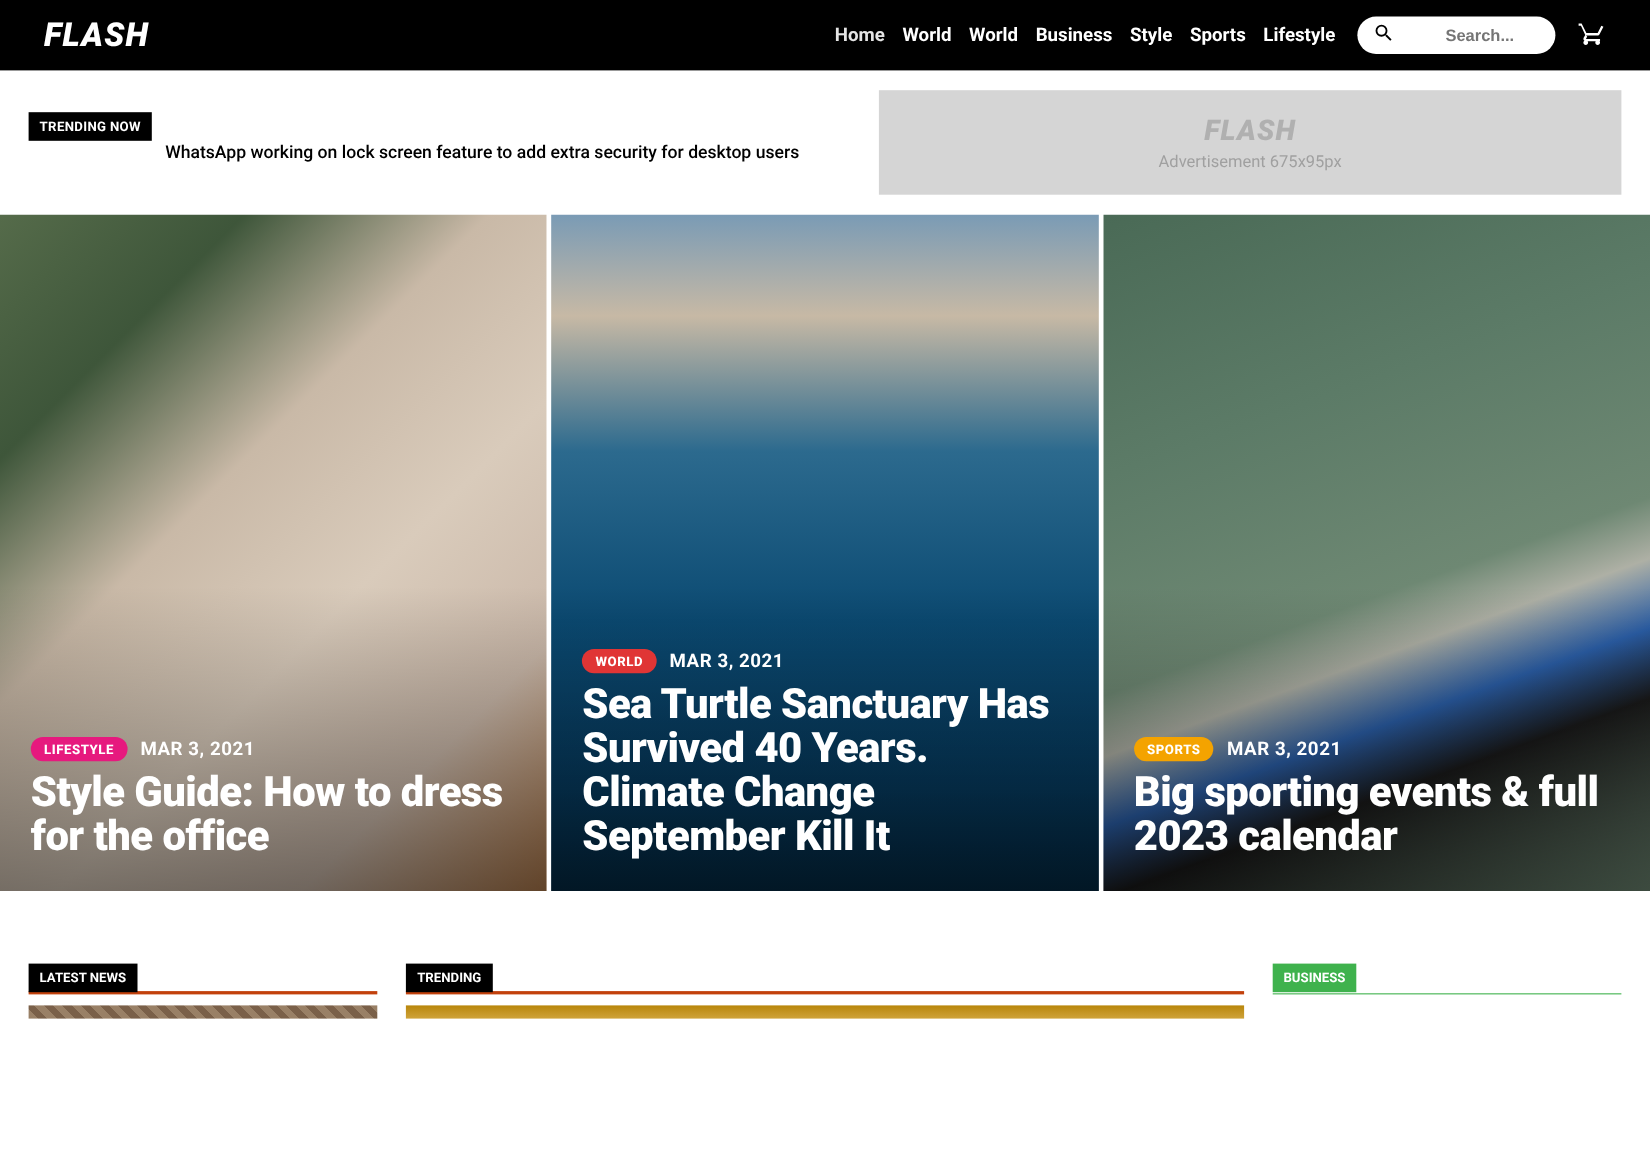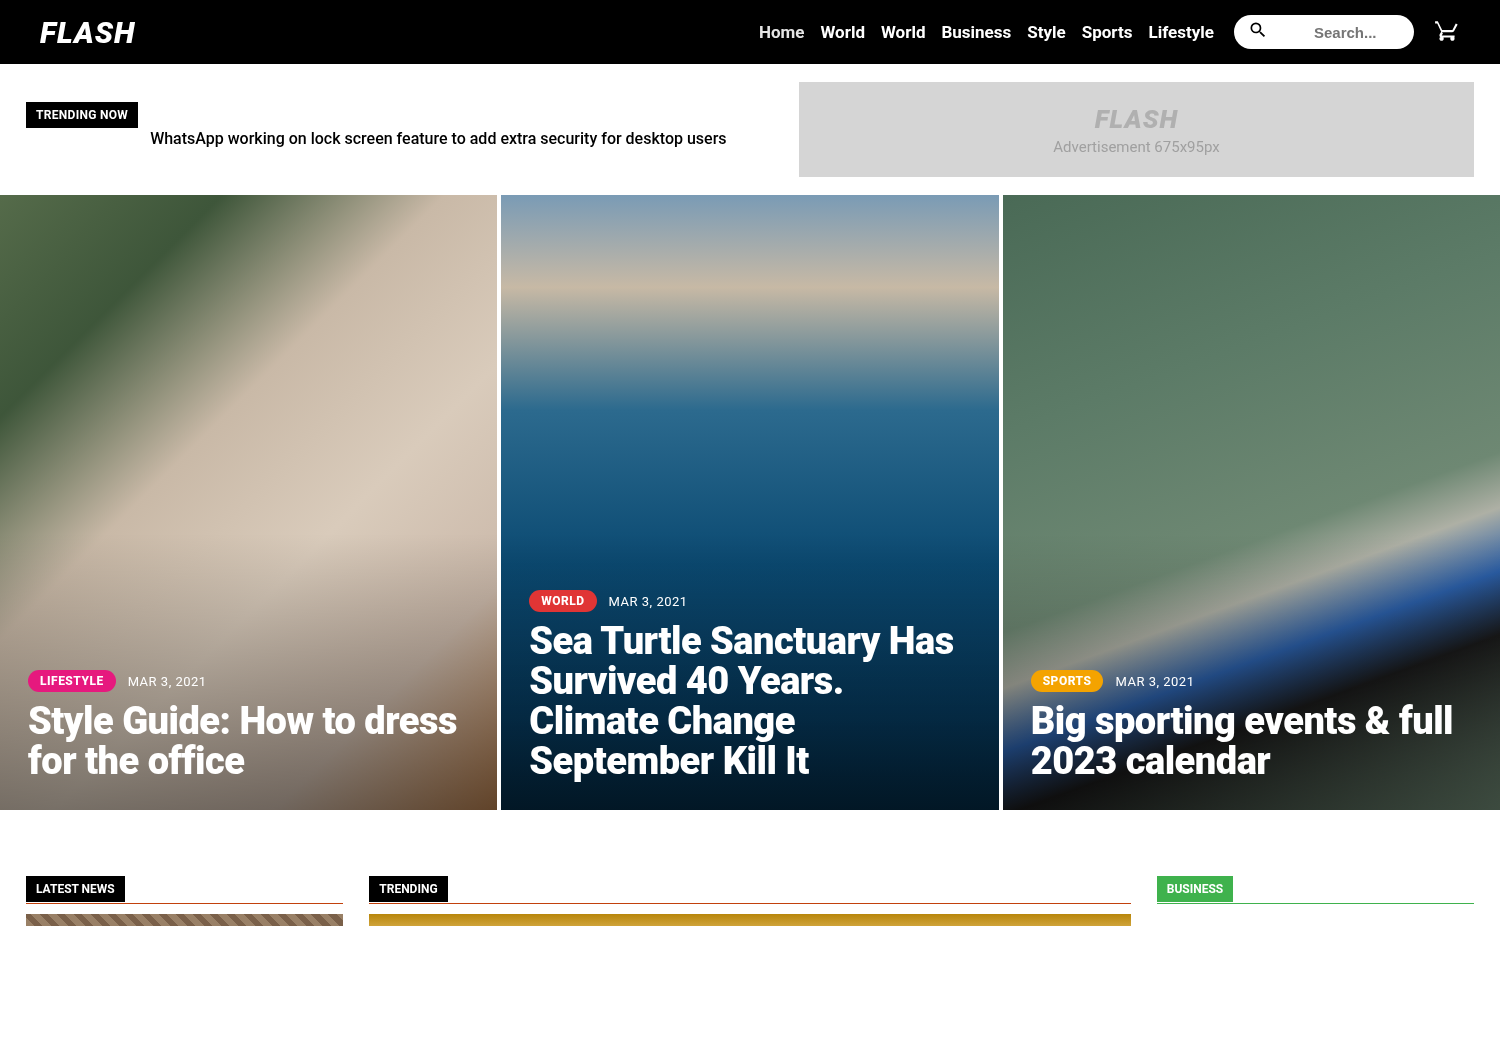--- a/index.html
+++ b/index.html
@@ -30,31 +30,31 @@
 .hero-grid { display: grid; grid-template-columns: 1fr 1fr 1fr; gap: 4px; height: 615px; }
 .hero-card { position: relative; overflow: hidden; display: flex; flex-direction: column; justify-content: flex-end; padding: 28px; color: #fff; }
 .hero-card .bg { position: absolute; inset: 0; z-index: 0; }
 .hero-card .overlay { position: absolute; inset: 0; background: linear-gradient(to bottom, rgba(0,0,0,0) 55%, rgba(0,0,0,0.45) 100%); z-index: 1; }
 .hero-card .content { position: relative; z-index: 2; }
 .meta-row { display: flex; align-items: center; gap: 12px; margin-bottom: 10px; }
 .cat-pill { display: inline-block; padding: 4px 12px; border-radius: 999px; font-size: 12px; font-weight: 800; letter-spacing: 0.5px; }
 .cat-lifestyle { background: #e6197e; }
 .cat-world { background: #e03535; }
 .cat-sports { background: #f4a300; }
-.date { font-size: 13px; font-weight: 400; letter-spacing: 0.5px; }
+.date { font-size: 17px; font-weight: 700; letter-spacing: 0.5px; }
 .hero-title { font-size: 38px; font-weight: 900; line-height: 1.05; letter-spacing: -0.5px; }
 
 
 .bg1 { background: linear-gradient(135deg, #556b4a 0%, #3e563a 20%, #c9b9a7 40%, #d9cbbb 60%, #cbb9aa 80%, #b07a4b 100%); }
 .bg2 { background: linear-gradient(180deg, #7a9bb5 0%, #c7b9a5 15%, #2c6a8e 35%, #0b4a72 60%, #063a5e 85%, #042a44 100%); }
 .bg3 { background: linear-gradient(160deg, #4a6a56 0%, #5c7b67 30%, #6e8873 55%, #aeb0a5 62%, #2b5fa8 70%, #1a1a1a 78%, #6e8873 100%); }
 
 
 .sections { display: grid; grid-template-columns: 1fr 2.4fr 1fr; gap: 26px; padding: 70px 26px 0 26px; }
-.section-header { border-bottom: 1px solid #c2410c; position: relative; height: 24px; margin-bottom: 10px; }
+.section-header { border-bottom: 3px solid #c2410c; position: relative; height: 24px; margin-bottom: 10px; }
 .section-label { background: #000; color: #fff; font-size: 12px; font-weight: 700; padding: 6px 10px; display: inline-block; position: relative; top: -4px; }
 .section-label.business { background: #3fb24d; }
 .thumb-row { height: 20px; }
 .thumb { height: 12px; width: 100%; background: repeating-linear-gradient(45deg,#998066,#998066 6px,#7a6049 6px,#7a6049 12px); }
 .thumb.gold { background: linear-gradient(180deg,#b8860b,#cfa33a); }
 </style>
 </head>
 <body>
 
 <header class="header">

